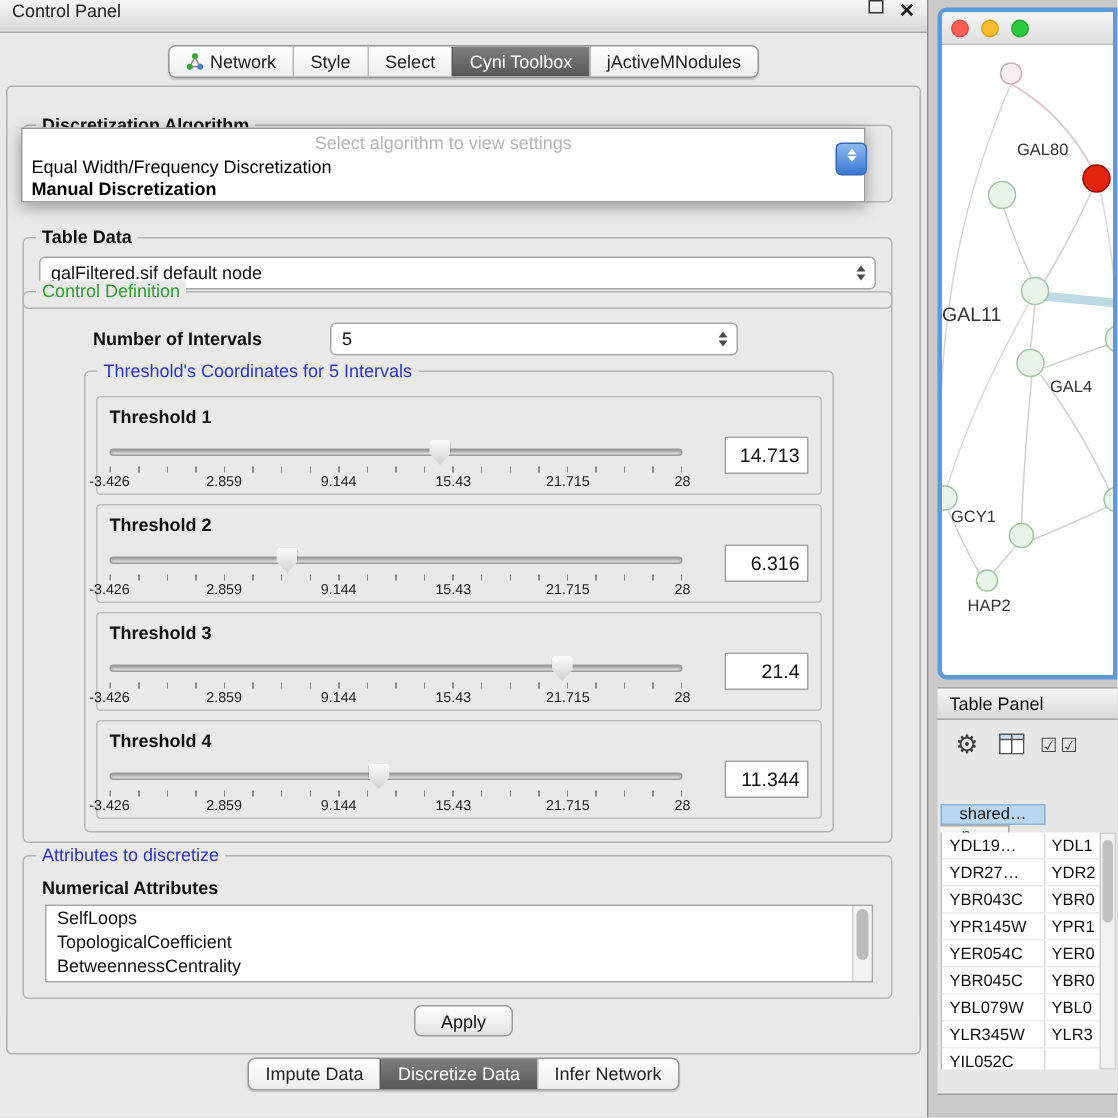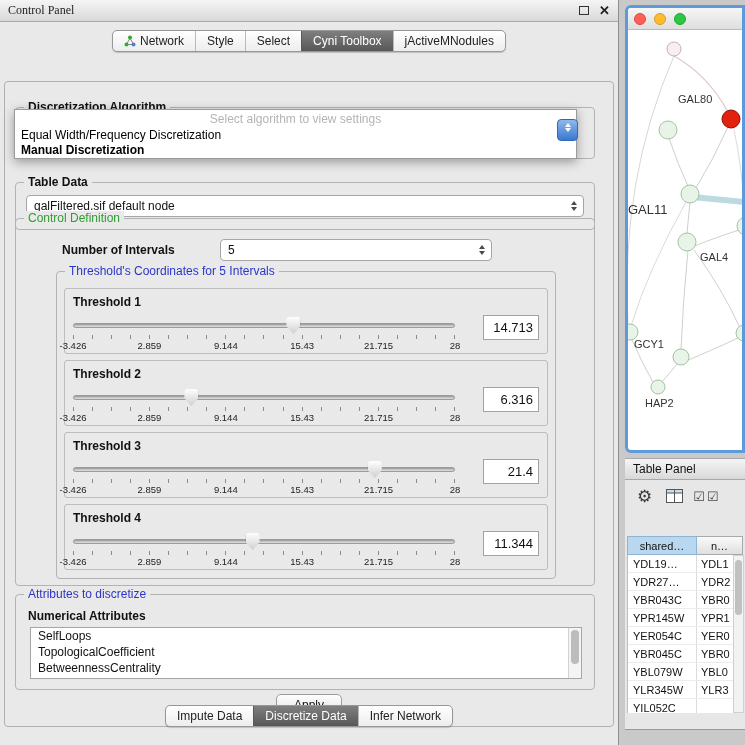--- a/index.html
+++ b/index.html
@@ -4,38 +4,38 @@
 <style>
   * { box-sizing: border-box; margin: 0; padding: 0; }
   html,body { width:745px; height:745px; }
   body { font-family: "Liberation Sans", sans-serif; background:#c9c9c9; color:#111; }
   #app { position:relative; width:745px; height:745px; overflow:hidden; }
 
   
   .cp { position:absolute; left:0; top:0; width:619px; height:745px; background:#e9e9e9; border-right:1px solid #8f8f8f; }
   .cp-titlebar { position:absolute; left:0; top:0; width:100%; height:22px;
     background:linear-gradient(#f5f5f5,#d9d9d9); border-bottom:1px solid #a8a8a8;
-    display:flex; align-items:center; padding:0 8px; font-size:12px;font-family:Liberation Serif, serif; }
+    display:flex; align-items:flex-start; padding:0 8px; font-size:12px; }
   .cp-title { flex:1; color:#222; }
   .float-icon { width:10px; height:9px; border:1.5px solid #333; margin-right:10px; cursor:pointer; }
   .close-icon { font-size:13px; font-weight:bold; color:#222; cursor:pointer; line-height:1; }
 
   
   .segwrap { position:absolute; left:0; width:100%; display:flex; justify-content:center; }
   .topseg { top:30px; } .botseg { top:705px; }
   .seg { display:inline-flex; border:1px solid #979797; border-radius:5px;
     background:linear-gradient(#ffffff,#ededed); box-shadow:0 1px 1px rgba(0,0,0,.18); overflow:hidden; }
   .segitem { padding:0 11px; height:20px; display:flex; align-items:center; gap:4px;
     font-size:12px; color:#222; border-left:1px solid #b9b9b9; cursor:pointer; white-space:nowrap; }
   .segitem:first-child { border-left:none; }
   .segitem.sel { background:linear-gradient(#7f7f7f,#575757); color:#fff; border-left-color:#595959; }
 
   
   .main-panel { position:absolute; left:4px; top:57px; width:610px; height:646px;
-    border:1px solid #b0b0b0; border-radius:4px; background:#e9e9e9;margin-top:24px; }
+    border:1px solid #b0b0b0; border-radius:4px; background:#e9e9e9; }
 
   
   .group { position:absolute; border:1px solid #b3b3b3; border-radius:4px; }
   .gtitle { position:absolute; top:-8px; left:8px; background:#e9e9e9; padding:0 4px; font-size:12px; color:#111; white-space:nowrap; }
   .gtitle.bold { font-weight:bold; }
   .gtitle.green { color:#2f9e2f; }
   .gtitle.blue { color:#2a35c8; }
 
   
   .combo { position:absolute; background:#fff; border:1px solid #a6a6a6; border-radius:4px;
@@ -103,21 +103,21 @@
   .tbl-titlebar { position:absolute; left:625px; top:458px; width:120px; height:22px;
     background:linear-gradient(#f5f5f5,#d9d9d9); border-top:1px solid #a8a8a8; border-bottom:1px solid #a8a8a8;
     display:flex; align-items:center; padding-left:8px; font-size:12px; }
   .tbl-body { position:absolute; left:625px; top:480px; width:120px; height:250px;
     background:#e7e7e7; border-bottom:1px solid #999; overflow:hidden; }
   .tbl-toolbar { position:absolute; left:0; top:2px; width:100%; height:28px; display:flex; align-items:center; }
   .gear { font-size:17px; color:#3a3a3a; margin-left:12px; cursor:pointer; line-height:1; }
   .colicon { margin-left:14px; cursor:pointer; }
   .chk { font-size:13px; color:#4a4a4a; margin-left:10px; cursor:pointer; line-height:1; }
   .chk + .chk { margin-left:2px; }
-  .tbl-header { position:absolute; left:2px; top:56px; height:19px; display:flex; font-size:11px; }
+  .tbl-header { position:absolute; left:2px; top:56px; height:19px; display:flex; font-size:11px;flex-direction:column; }
   .hcell { display:flex; align-items:center; justify-content:center; border:1px solid #a9a9a9; cursor:pointer; }
   .hcell.sel { background:#b9d7ef; border-color:#8fb3d4; }
   .hcell.plain { background:linear-gradient(#fafafa,#dfdfdf); border-left:none; }
   .tbl-rows { position:absolute; left:2px; top:75px; width:107px; height:158px; background:#fff;
     border-left:1px solid #bdbdbd; overflow:hidden; font-size:11px; }
   .trow { display:flex; height:18px; line-height:18px; border-bottom:1px solid #ececec; cursor:default; }
   .tc1 { width:69px; padding-left:5px; border-right:1px solid #dcdcdc; overflow:hidden; white-space:nowrap; }
   .tc2 { flex:1; padding-left:4px; overflow:hidden; white-space:nowrap; }
   .tbl-scroll { position:absolute; right:1px; top:75px; width:11px; height:158px; background:#f2f2f2; border:1px solid #d0d0d0; }
   .tbl-thumb { position:absolute; left:1px; top:4px; width:7px; height:55px; background:#c1c1c1; border-radius:4px; cursor:grab; }

